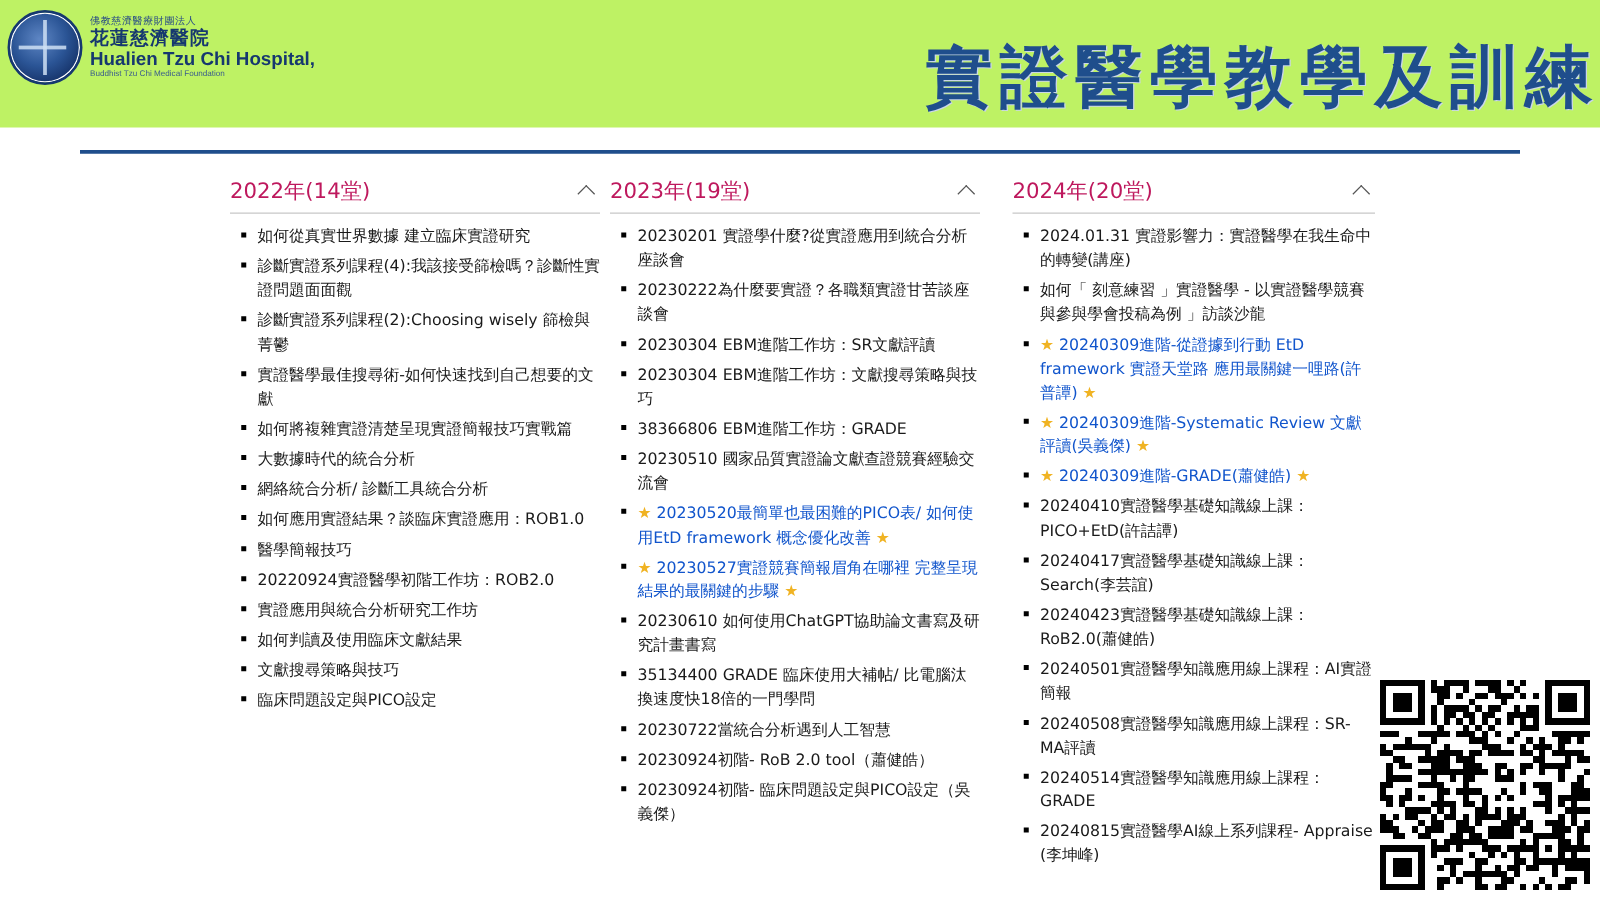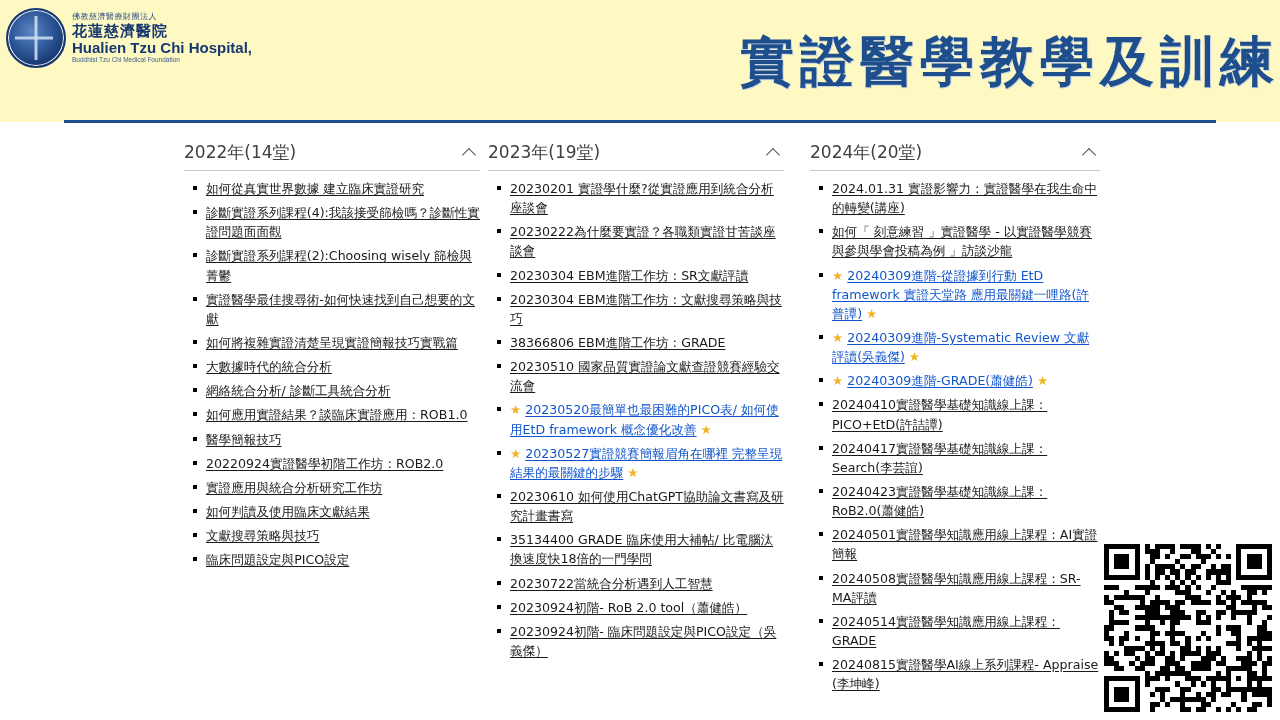--- a/index.html
+++ b/index.html
@@ -15,22 +15,22 @@
     position: relative;
     width: 1280px;
     height: 720px;
     background: #ffffff;
   }
   
   .header {
     position: absolute;
     top: 0; left: 0;
     width: 1280px;
-    height: 122px;
-    background: #fef9c3;
+    height: 102px;
+    background: #bef264;
   }
   .logo-wrap {
     position: absolute;
     left: 6px;
     top: 8px;
     display: flex;
     align-items: center;
     gap: 6px;
   }
   .logo-emblem {
@@ -127,21 +127,21 @@
   .col-head {
     position: relative;
     height: 36px;
     border-bottom: 1px solid #c8c8c8;
     display: flex;
     align-items: center;
     justify-content: space-between;
   }
   .col-head-title {
     font-size: 17px;
-    color: #404040;
+    color: #be185d;
     font-family: "DejaVu Sans", "Liberation Sans", sans-serif;
   }
   .chev {
     width: 16px;
     height: 16px;
     position: relative;
     margin-right: 2px;
   }
   .chev::before {
     content: "";
@@ -170,21 +170,20 @@
   .list li::before {
     content: "";
     position: absolute;
     left: -13px;
     top: 7px;
     width: 4px;
     height: 4px;
     background: #000;
   }
   .list li .u {
-    text-decoration: underline;
     text-underline-offset: 2px;
   }
   .list li.link .u { color: #1a1a1a; }
   .list li.blue .u { color: #1155cc; }
   .star {
     color: #f0b323;
     font-size: 12.5px;
     letter-spacing: 0;
   }
   

